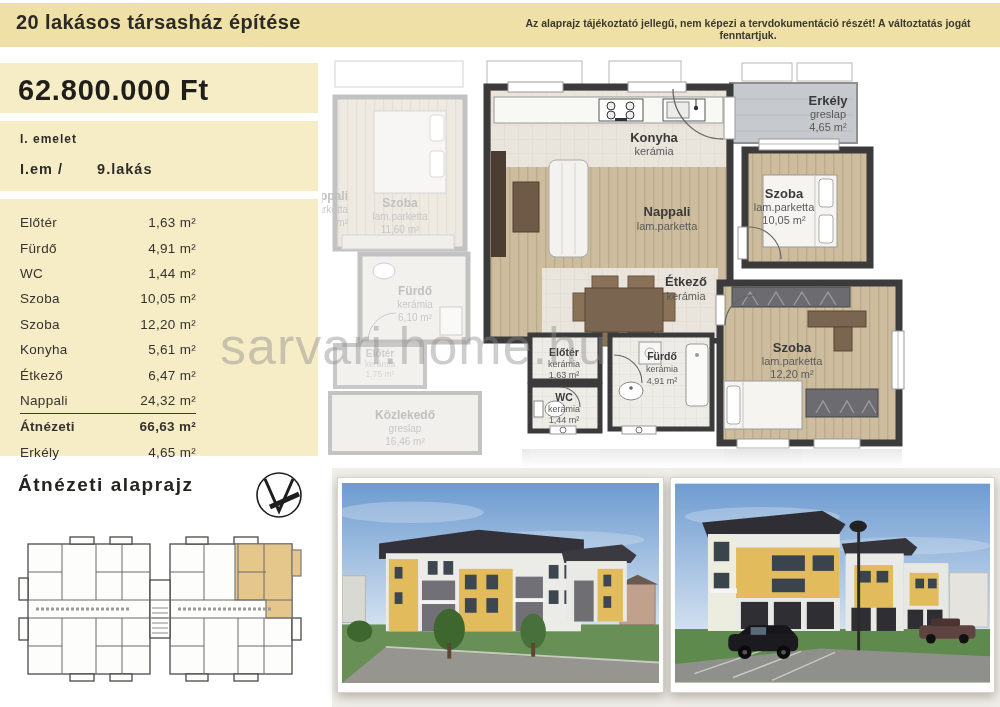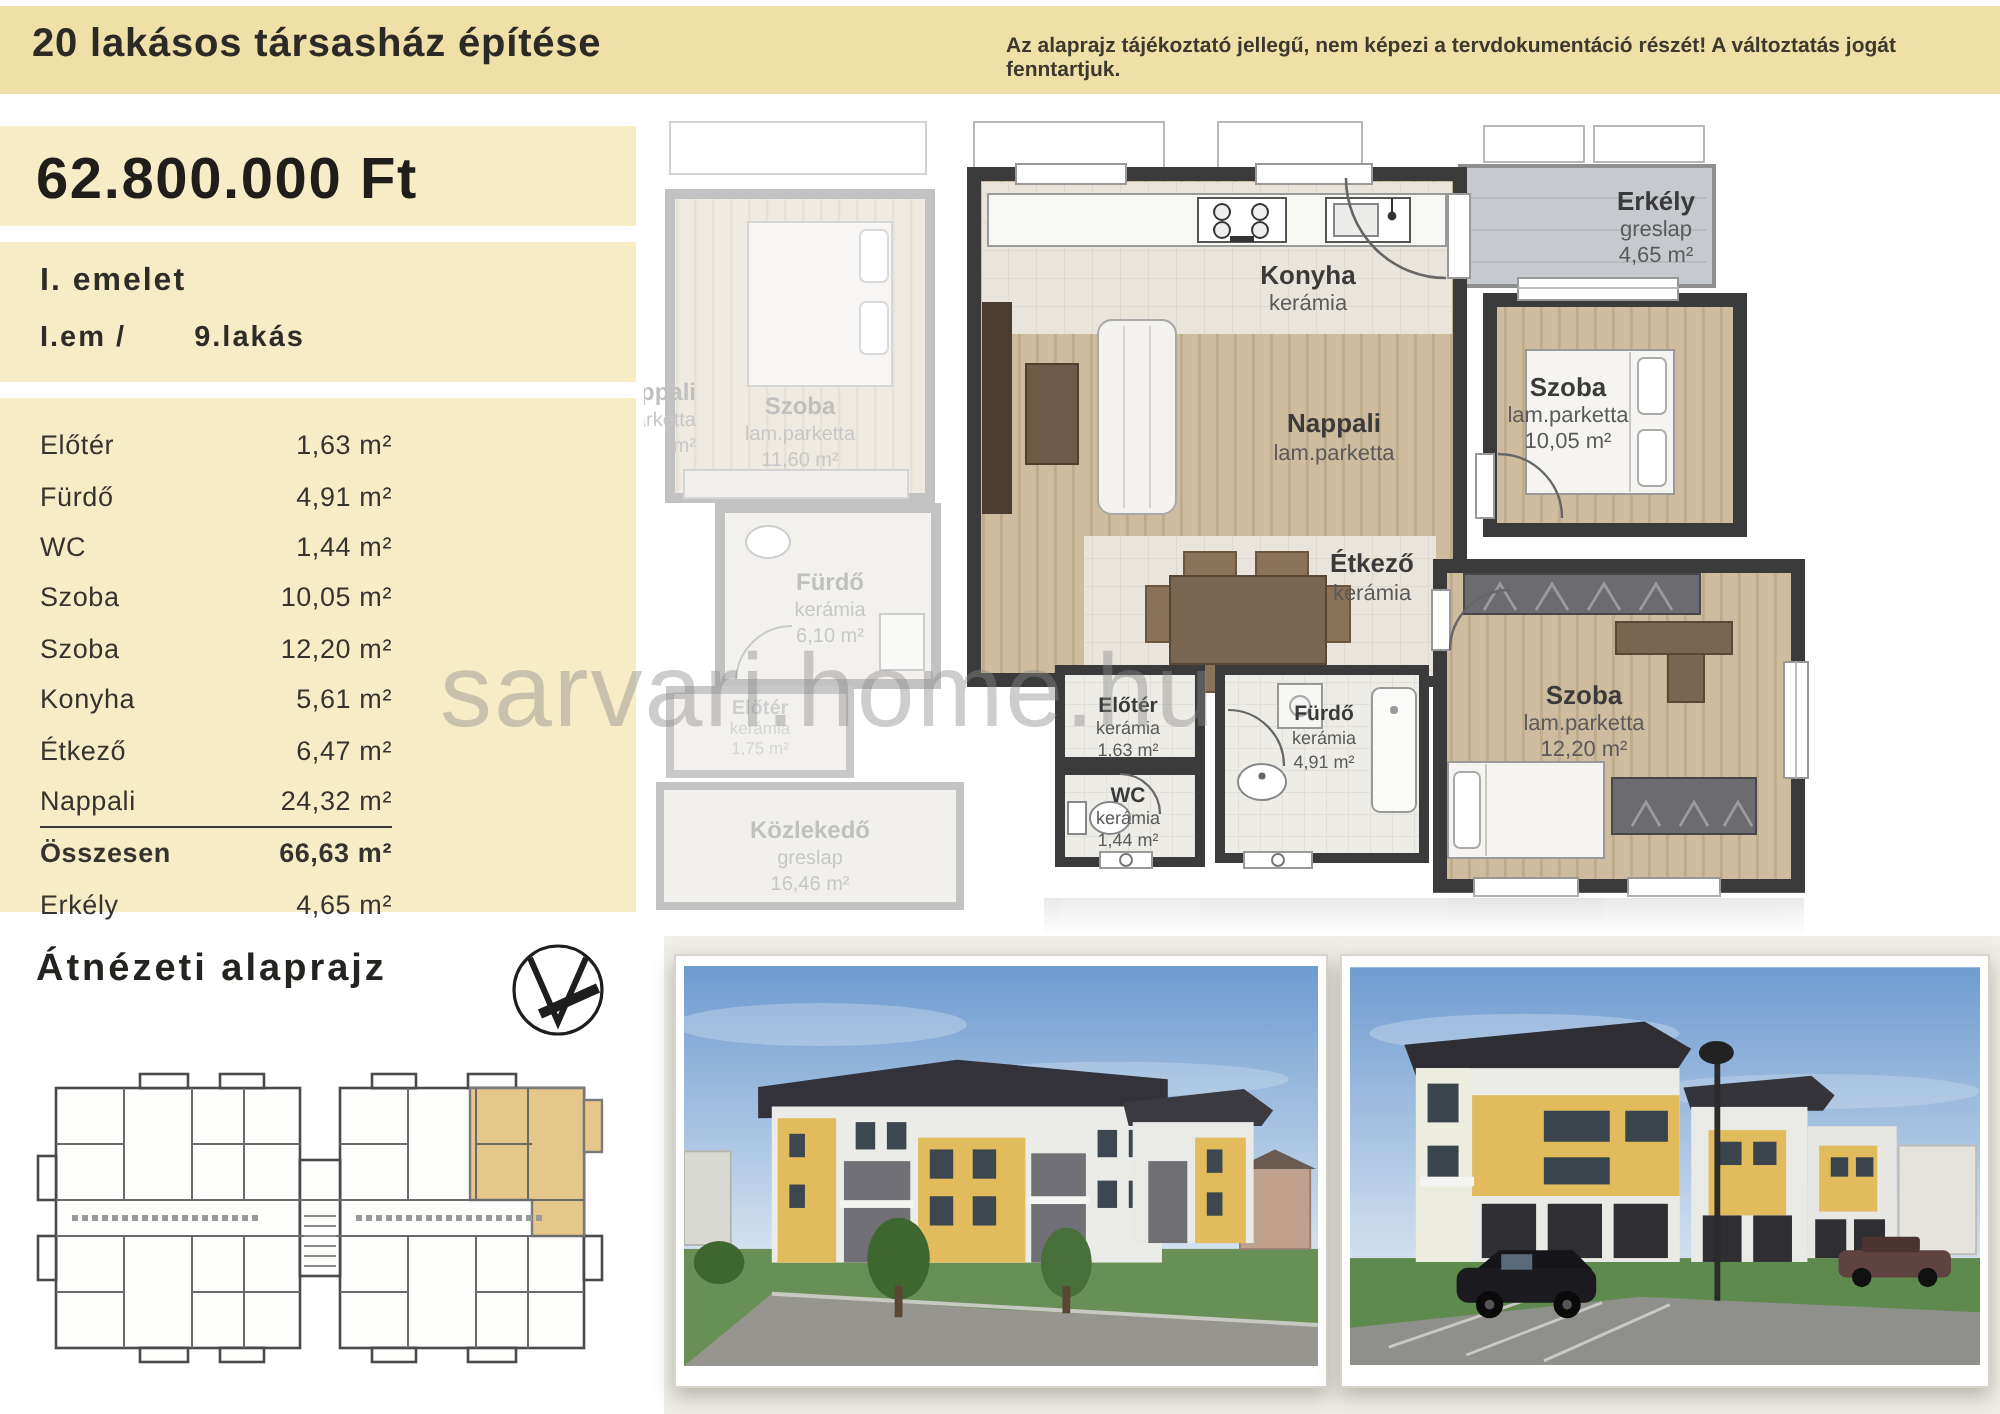--- a/index.html
+++ b/index.html
@@ -3,28 +3,28 @@
 <meta charset="utf-8">
 <style>
   html,body{margin:0;padding:0}
   body{width:1000px;height:707px;position:relative;overflow:hidden;background:#fff;
        font-family:"Liberation Sans",sans-serif;color:#2e2c28}
   .abs{position:absolute}
 
   
   #hdr{left:0;top:3px;width:1000px;height:44px;background:#eee0a6}
   #hdr-title{left:16px;top:11px;font-size:20px;font-weight:bold;letter-spacing:.4px;color:#2b2a27}
-  #hdr-disc{left:503px;top:17px;width:490px;font-size:10.5px;font-weight:bold;color:#3c392f;text-align:left}
+  #hdr-disc{left:503px;top:17px;width:490px;font-size:10.5px;font-weight:bold;color:#3c392f;text-align:center}
 
   
   .panel{left:0;width:318px;background:#f6ecc6}
   #p-price{top:63px;height:50px}
   #price{left:18px;top:74px;font-size:29px;font-weight:bold;letter-spacing:.8px;color:#1f1e1b}
   #p-floor{top:121px;height:70px}
-  #floor-line{left:20px;top:132px;font-size:16px;font-weight:bold;letter-spacing:1px}
+  #floor-line{left:20px;top:132px;font-size:12px;font-weight:bold;letter-spacing:1px}
   #unit-line{left:20px;top:161px;font-size:14.5px;font-weight:bold;letter-spacing:1px}
   #unit-line .num{margin-left:34px}
   #p-rooms{top:199px;height:257px}
   #room-list{left:20px;top:210px;width:176px}
   .rrow{display:flex;justify-content:space-between;height:25.4px;align-items:center;
         font-size:13.5px;letter-spacing:.3px;color:#35332e}
   .rrow.u{border-bottom:1.5px solid #3b3b3b}
   .rrow.b{font-weight:bold}
 
   
@@ -97,21 +97,21 @@
     </div>
   <div class="rrow">
       <span>Étkező</span>
       <span>6,47 m²</span>
     </div>
   <div class="rrow u">
       <span>Nappali</span>
       <span>24,32 m²</span>
     </div>
   <div class="rrow b">
-      <span>Összesen</span>
+      <span>Átnézeti</span>
       <span>66,63 m²</span>
     </div>
   <div class="rrow">
       <span>Erkély</span>
       <span>4,65 m²</span>
     </div>
 </div>
 
 <div class="abs" id="ov-title">Átnézeti alaprajz</div>
 <svg class="abs" id="compass" width="58" height="58" viewBox="0 0 58 58">

